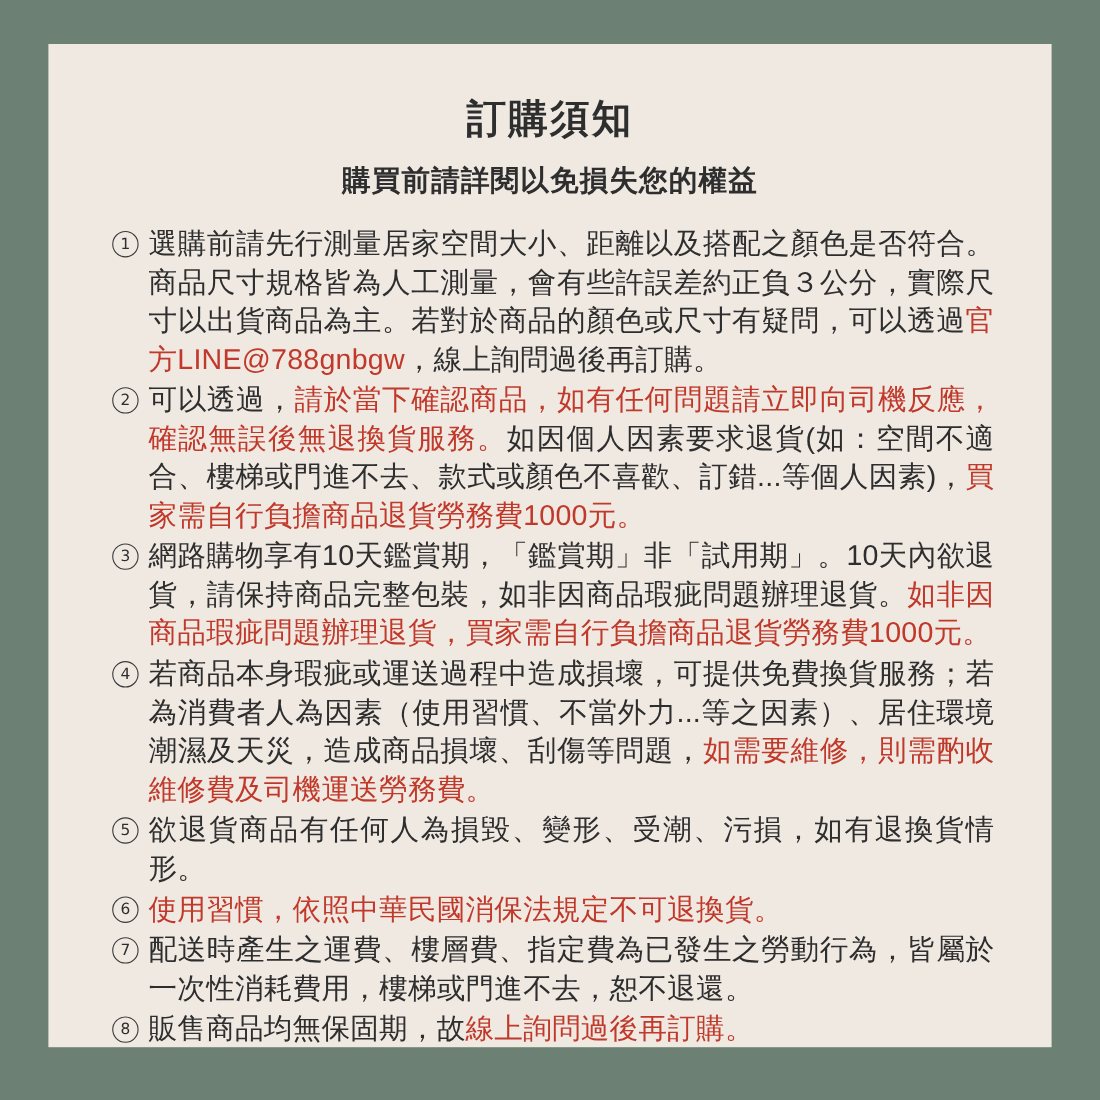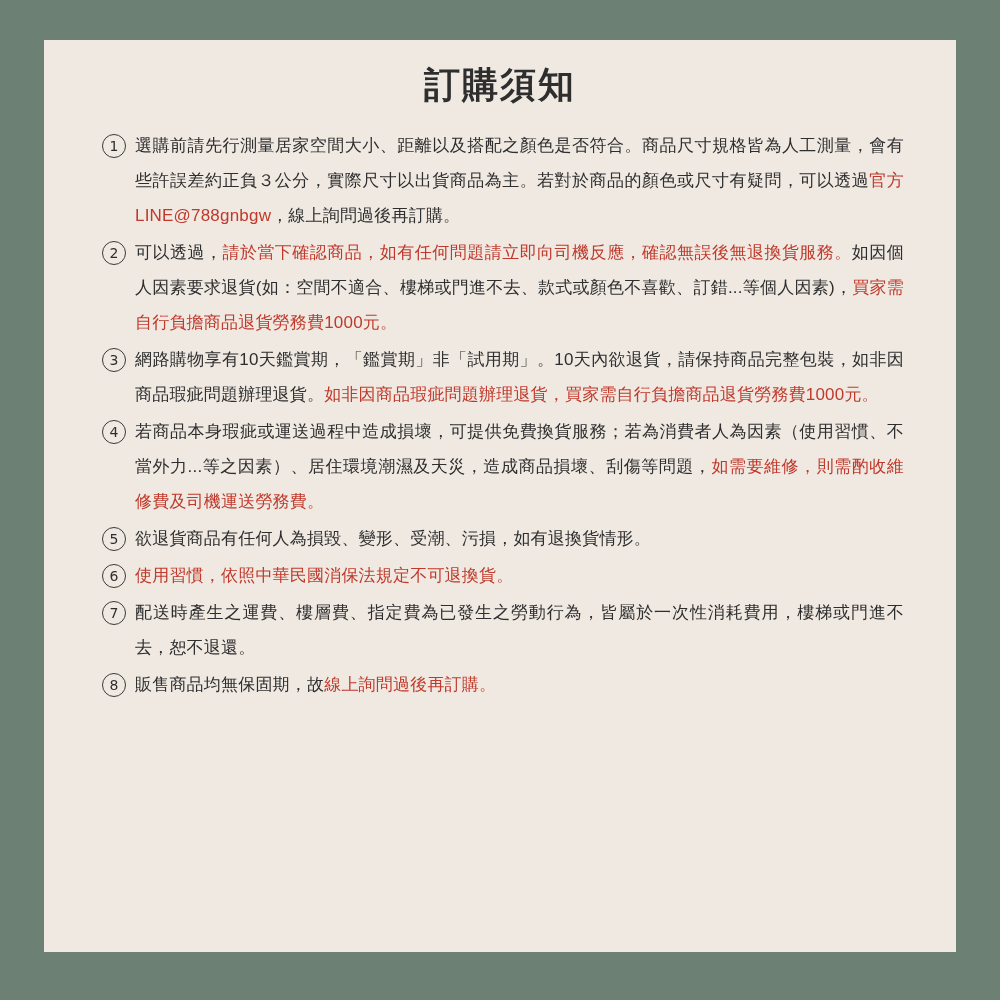--- a/index.html
+++ b/index.html
@@ -19,21 +19,21 @@
     background: #6c8174;
     box-sizing: border-box;
     padding: 40px 44px 60px 44px;
   }
   .card {
     position: relative;
     width: 100%;
     height: 912px;
     background: #efe9e2;
     box-sizing: border-box;
-    padding: 23px 30px 20px 30px;
+    padding: 46px 30px 20px 30px;
   }
   .title {
     text-align: center;
     font-size: 36px;
     font-weight: bold;
     color: #2e2e2e;
     letter-spacing: 2px;
     line-height: 1.2;
   }
   .subtitle {
@@ -63,36 +63,37 @@
     line-height: 22px;
     text-align: center;
     color: #2e2e2e;
     margin-top: 6px;
     margin-right: 9px;
     box-sizing: border-box;
     font-family: "DejaVu Sans", sans-serif;
   }
   .text {
     flex: 1 1 auto;
-    font-size: 17px;
+    font-size: 26px;
     line-height: 35px;
     color: #2e2e2e;
     letter-spacing: 0.2px;
     text-align: justify;
   }
   .red {
     color: #c0392b;
   }
 </style>
 </head>
 <body>
 
 <div class="poster">
   <div class="card">
     <div class="title">訂購須知</div>
+    <div class="subtitle">購買前請詳閱以免損失您的權益</div>
     <div class="list">
         <div class="item">
           <div class="num">1</div>
           <div class="text"><span>選購前請先行測量居家空間大小、距離以及搭配之顏色是否符合。商品尺寸規格皆為人工測量，會有些許誤差約正負３公分，實際尺寸以出貨商品為主。若對於商品的顏色或尺寸有疑問，可以透過</span><span class="red">官方LINE@788gnbgw</span><span>，線上詢問過後再訂購。</span></div>
         </div>
         <div class="item">
           <div class="num">2</div>
           <div class="text"><span>可以透過，</span><span class="red">請於當下確認商品，如有任何問題請立即向司機反應，確認無誤後無退換貨服務。</span><span>如因個人因素要求退貨(如：空間不適合、樓梯或門進不去、款式或顏色不喜歡、訂錯...等個人因素)，</span><span class="red">買家需自行負擔商品退貨勞務費1000元。</span></div>
         </div>
         <div class="item">

